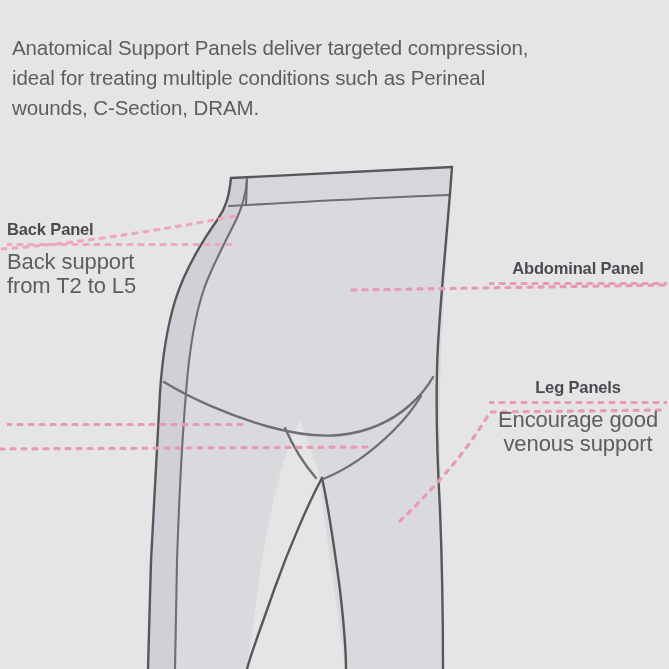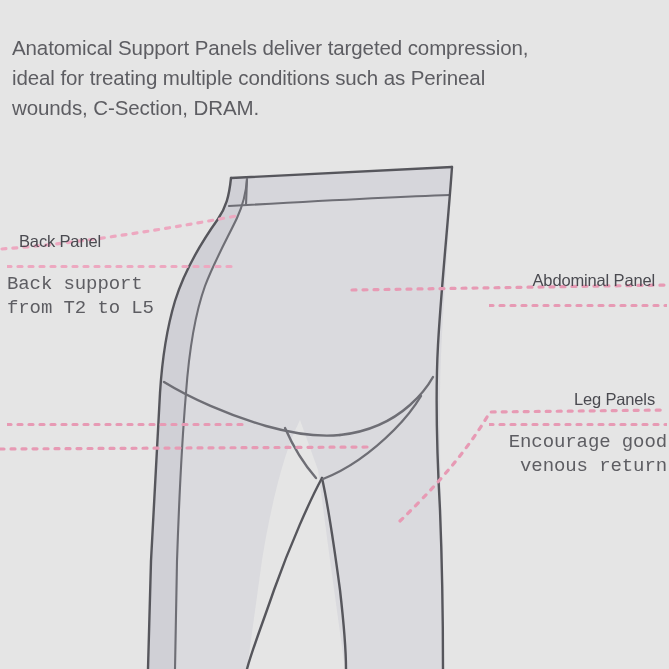--- a/index.html
+++ b/index.html
@@ -45,42 +45,41 @@
     height: 669px;
   }
 
   
   .callout {
     position: absolute;
   }
   .callout .title {
     color: #4a4a50;
     font-size: 16.5px;
-    font-weight: normal;
+    font-weight: bold;
     letter-spacing: -0.15px;
     line-height: 20px;
-    margin: 12px;
+    margin: 0;
     white-space: nowrap;
   }
   .callout .desc {
     color: #5d5d62;
-    font-size: 19px;
+    font-size: 22px;
     line-height: 24px;
     letter-spacing: -0.1px;
     margin: 0;
     white-space: pre-line;
-    font-family: Liberation Mono, monospace;
   }
   .callout .rule {
     height: 7px;
     margin: 2px 0 2px 0;
   }
 
   .callout.left  { text-align: left; }
-  .callout.right { text-align: right; }
+  .callout.right { text-align: center; }
 
   #callout-back      { left: 7px;   top: 219px; width: 230px; }
   #callout-gusset    { left: 7px;   top: 419px; width: 240px; }
   #callout-abdominal { left: 489px; top: 258px; width: 178px; }
   #callout-leg       { left: 489px; top: 377px; width: 178px; }
 
   .dashrule {
     display: block;
     width: 100%;
     height: 7px;
@@ -229,16 +228,16 @@
   </div>
 
   <div class="callout right" id="callout-leg">
     <p class="title">Leg Panels</p>
     <div class="rule">
       <svg class="dashrule" viewBox="0 0 178 7" preserveAspectRatio="none" xmlns="http://www.w3.org/2000/svg">
         <line x1="0" y1="3.5" x2="178" y2="3.5" stroke="#e79ab4" stroke-width="3.2" stroke-dasharray="4 7" stroke-linecap="round"></line>
       </svg>
     </div>
     <p class="desc">Encourage good
-venous return</p>
+venous support</p>
   </div>
 
 </div>
 
 </body></html>

